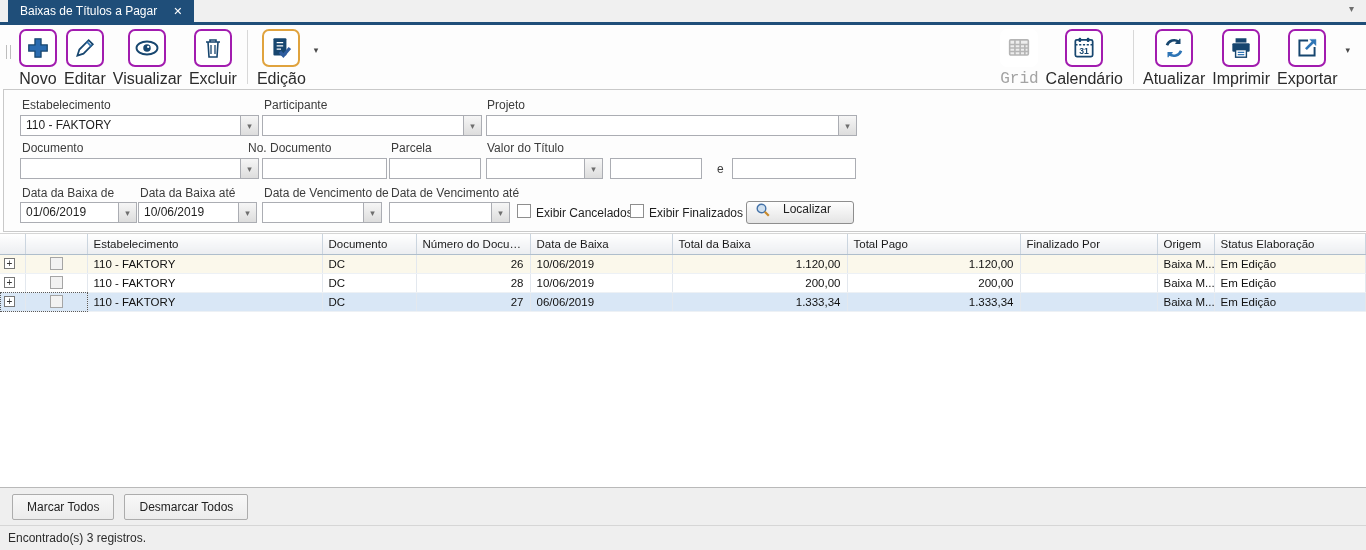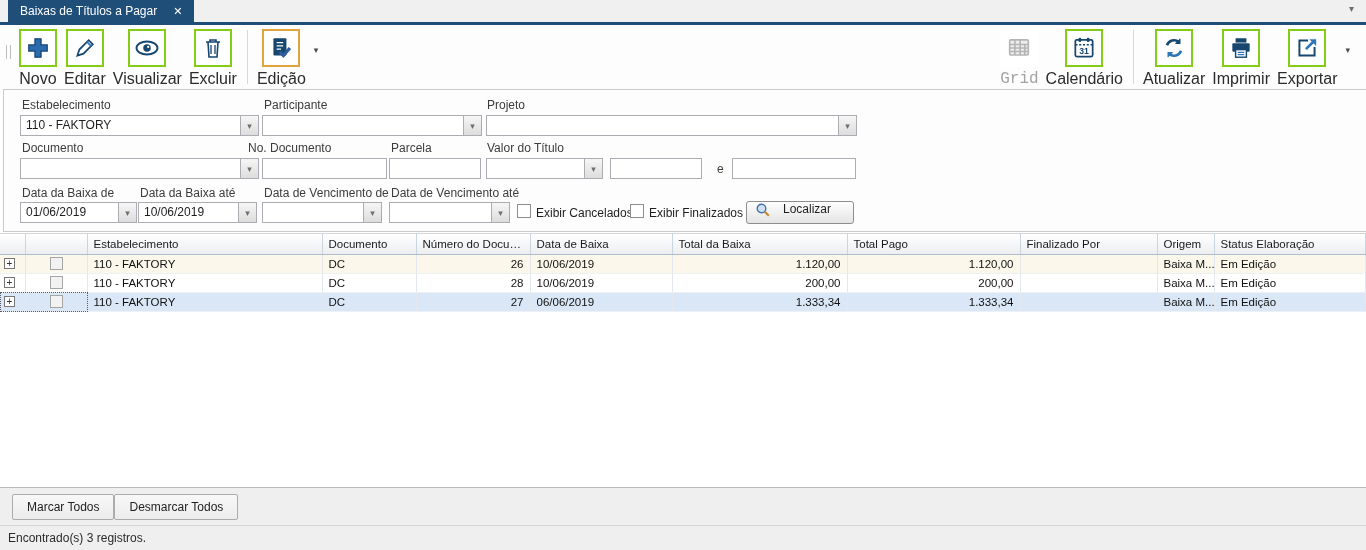--- a/index.html
+++ b/index.html
@@ -13,21 +13,21 @@
          display:flex; align-items:center; padding:0 12px; gap:16px; font-size:12px; }
   .tab-close { font-size:11px; color:#fff; cursor:default; }
   .tabbar-caret { position:absolute; right:12px; top:3px; color:#6E6E6E; font-size:10px; }
   .accent { position:absolute; top:22px; left:0; right:0; height:3px; background:#1F4E79; }
 
   
   .toolbar { position:absolute; top:25px; left:0; right:0; height:64px; background:#FDFDFD;
              display:flex; align-items:flex-start; padding:4px 10px 0 4px; }
   .grip { width:5px; height:14px; border-left:1px solid #BDBDBD; border-right:1px solid #BDBDBD; margin:16px 8px 0 2px; }
   .tbtn { display:flex; flex-direction:column; align-items:center; margin-right:7px; cursor:default; }
-  .tbtn .ic { width:38px; height:38px; border:2px solid #84cc16; border-radius:0; background:#fff;
+  .tbtn .ic { width:38px; height:38px; border:2px solid #a21caf; border-radius:7px; background:#fff;
               display:flex; align-items:center; justify-content:center; }
   .tbtn .lbl { font-size:16px; color:#2B2B2B; margin-top:3px; white-space:nowrap; }
   .tbtn.disabled .ic { border-color:transparent; }
   .tbtn.disabled .lbl { color:#A3A3A3;font-family:Liberation Mono, monospace; }
   .tbtn.highlight .ic { border-color:#E0A33E; }
   .tsep { width:1px; background:#D8D8D8; height:54px; margin:1px 9px 0 3px; }
   .tcaret { font-size:9px; color:#4A4A4A; margin:16px 6px 0 1px; }
   .tspacer { flex:1; }
 
   
@@ -63,21 +63,21 @@
   tr.selected td { background:#D9E7F6; }
   td.num { text-align:right; }
   .expander { width:11px; height:11px; border:1px solid #767676; background:#fff; margin-left:4px;
               font-size:10px; line-height:9px; text-align:center; color:#333; }
   .gcheck { width:13px; height:13px; border:1px solid #A5A5A5; background:#F2F2F2; margin:0 auto; }
   .focus-rect { position:absolute; left:1px; top:59px; width:86px; height:18px;
                 outline:1px dotted #5A5A5A; pointer-events:none; }
 
   
   .footerbar { position:absolute; top:487px; left:0; right:0; height:38px; background:#EFEFEF;
-               border-top:1px solid #B9B9B9; display:flex; align-items:center; padding-left:12px; }
+               border-top:1px solid #B9B9B9; display:flex; align-items:center; padding-left:12px; gap:10px; }
   .fbtn { height:26px; min-width:100px; padding:0 14px; background:linear-gradient(#F8F8F8,#ECECEC);
           border:1px solid #ACACAC; border-radius:2px; font-size:12px; color:#222;
           display:flex; align-items:center; justify-content:center; }
   .statusbar { position:absolute; top:525px; left:0; right:0; height:25px; background:#EFEFEF;
                border-top:1px solid #D6D6D6; display:flex; align-items:center; padding-left:8px;
                font-size:12px; color:#2B2B2B; }
 </style>
 </head>
 <body>
 

